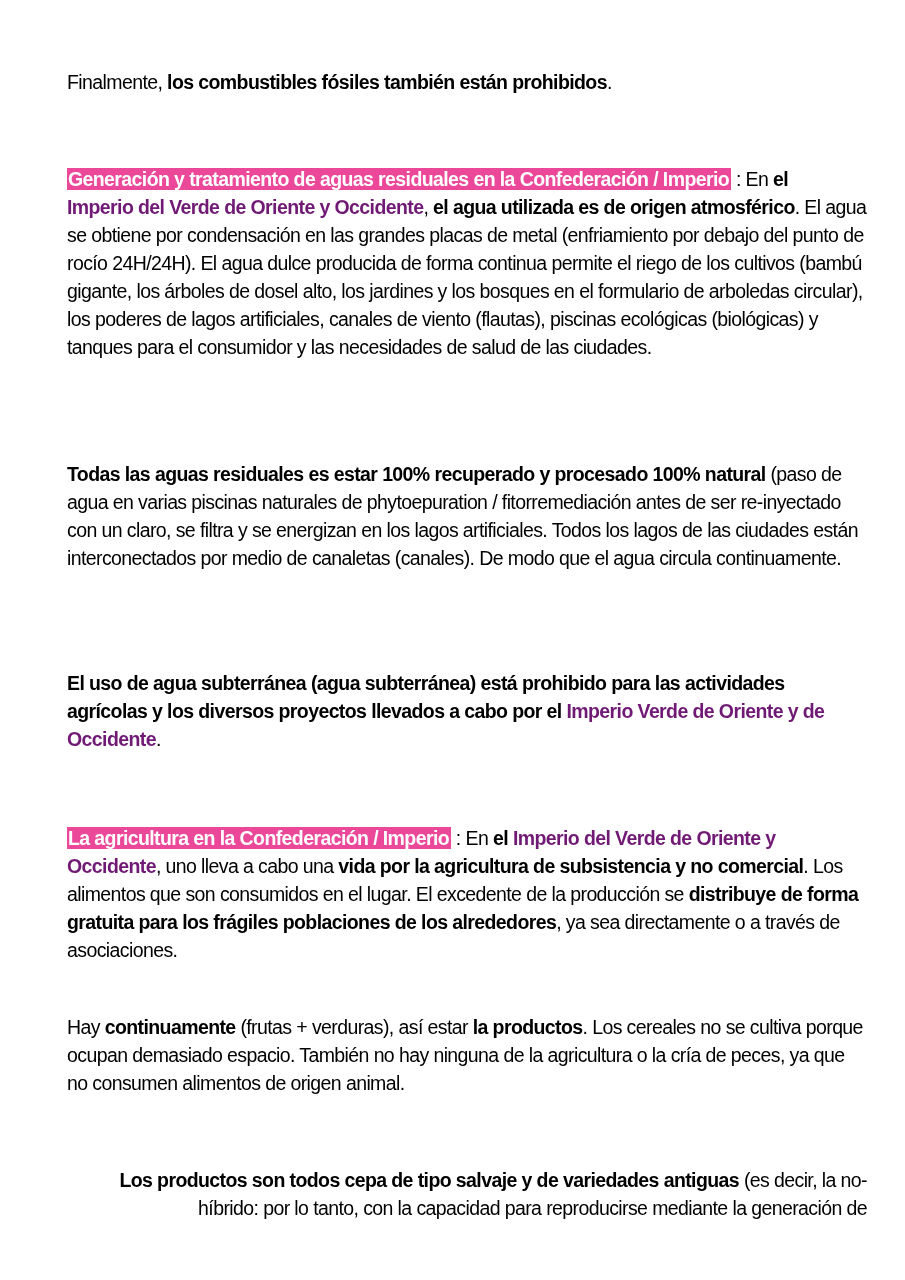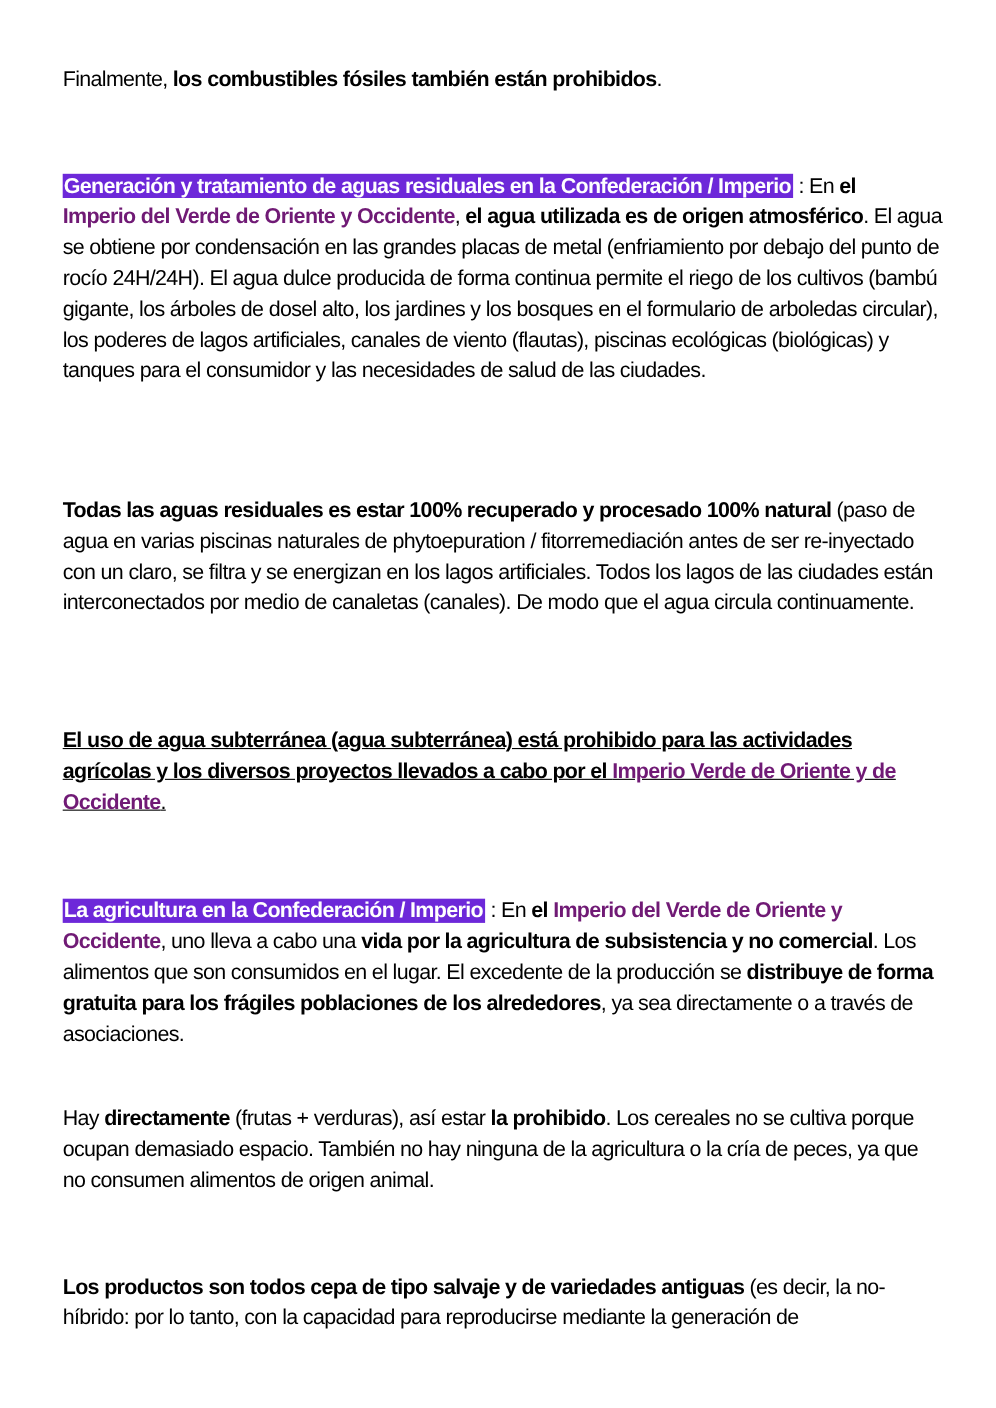--- a/index.html
+++ b/index.html
@@ -3,37 +3,37 @@
 <meta charset="utf-8">
 <style>
   html, body { margin: 0; padding: 0; background: #ffffff; }
   body { width: 905px; height: 1280px; overflow: hidden; position: relative; }
   .page {
     position: absolute; left: 55px; top: 0; width: 800px;
     font-family: "Liberation Sans", sans-serif;
     font-size: 19.5px; line-height: 28px; color: #000;
     letter-spacing: -0.6px;
   }
-  .para { position: absolute; left: 0; width: 800px; margin: 2px; }
-  .hl { background: #6d28d9; color: #ffffff; font-weight: bold; padding: 0 2px 0 1px; }
+  .para { position: absolute; left: 0; width: 800px; margin: 12px; }
+  .hl { background: #ec4899; color: #ffffff; font-weight: bold; padding: 0 2px 0 1px; }
   .g { color: #701a75; font-weight: bold; }
   b { font-weight: bold; }
 </style>
 </head>
 <body>
 
 <div class="page">
 
   <p class="para" style="top:56px;"><span>Finalmente, </span><b>los combustibles fósiles también están prohibidos</b><span>.</span></p>
 
   <p class="para" style="top:153px;"><span class="hl">Generación y tratamiento de aguas residuales en la Confederación / Imperio</span><span> : En </span><b>el</b><br><span class="g">Imperio del Verde de Oriente y Occidente</span><span>, </span><b>el agua utilizada es de origen atmosférico</b><span>. El agua se obtiene por condensación en las grandes placas de metal (enfriamiento por debajo del punto de rocío 24H/24H). El agua dulce producida de forma continua permite el riego de los cultivos (bambú gigante, los árboles de dosel alto, los jardines y los bosques en el formulario de arboledas circular), los poderes de lagos artificiales, canales de viento (flautas), piscinas ecológicas (biológicas) y tanques para el consumidor y las necesidades de salud de las ciudades.</span></p>
 
   <p class="para" style="top:448px;"><b>Todas las aguas residuales es estar 100% recuperado y procesado 100% natural</b><span> (paso de agua en varias piscinas naturales de phytoepuration / fitorremediación antes de ser re-inyectado con un claro, se filtra y se energizan en los lagos artificiales. Todos los lagos de las ciudades están interconectados por medio de canaletas (canales). De modo que el agua circula continuamente.</span></p>
 
-  <p class="para" style="top:657px;text-decoration:underline;"><b>El uso de agua subterránea (agua subterránea) está prohibido para las actividades agrícolas y los diversos proyectos llevados a cabo por el </b><span class="g">Imperio Verde de Oriente y de Occidente</span><span>.</span></p>
+  <p class="para" style="top:657px;"><b>El uso de agua subterránea (agua subterránea) está prohibido para las actividades agrícolas y los diversos proyectos llevados a cabo por el </b><span class="g">Imperio Verde de Oriente y de Occidente</span><span>.</span></p>
 
   <p class="para" style="top:812px;"><span class="hl">La agricultura en la Confederación / Imperio</span><span> : En </span><b>el</b> <span class="g">Imperio del Verde de Oriente y Occidente</span><span>, uno lleva a cabo una </span><b>vida por la agricultura de subsistencia y no comercial</b><span>. Los alimentos que son consumidos en el lugar. El excedente de la producción se </span><b>distribuye de forma gratuita para los frágiles poblaciones de los alrededores</b><span>, ya sea directamente o a través de asociaciones.</span></p>
 
-  <p class="para" style="top:1001px;"><span>Hay </span><b>directamente</b><span> (frutas + verduras), así estar </span><b>la prohibido</b><span>. Los cereales no se cultiva porque ocupan demasiado espacio. También no hay ninguna de la agricultura o la cría de peces, ya que no consumen alimentos de origen animal.</span></p>
+  <p class="para" style="top:1001px;"><span>Hay </span><b>continuamente</b><span> (frutas + verduras), así estar </span><b>la productos</b><span>. Los cereales no se cultiva porque ocupan demasiado espacio. También no hay ninguna de la agricultura o la cría de peces, ya que no consumen alimentos de origen animal.</span></p>
 
-  <p class="para" style="top:1154px;"><b>Los productos son todos cepa de tipo salvaje y de variedades antiguas</b><span> (es decir, la no-híbrido: por lo tanto, con la capacidad para reproducirse mediante la generación de</span></p>
+  <p class="para" style="top:1154px;text-align:right;"><b>Los productos son todos cepa de tipo salvaje y de variedades antiguas</b><span> (es decir, la no-híbrido: por lo tanto, con la capacidad para reproducirse mediante la generación de</span></p>
 
 </div>
 
 </body></html>

